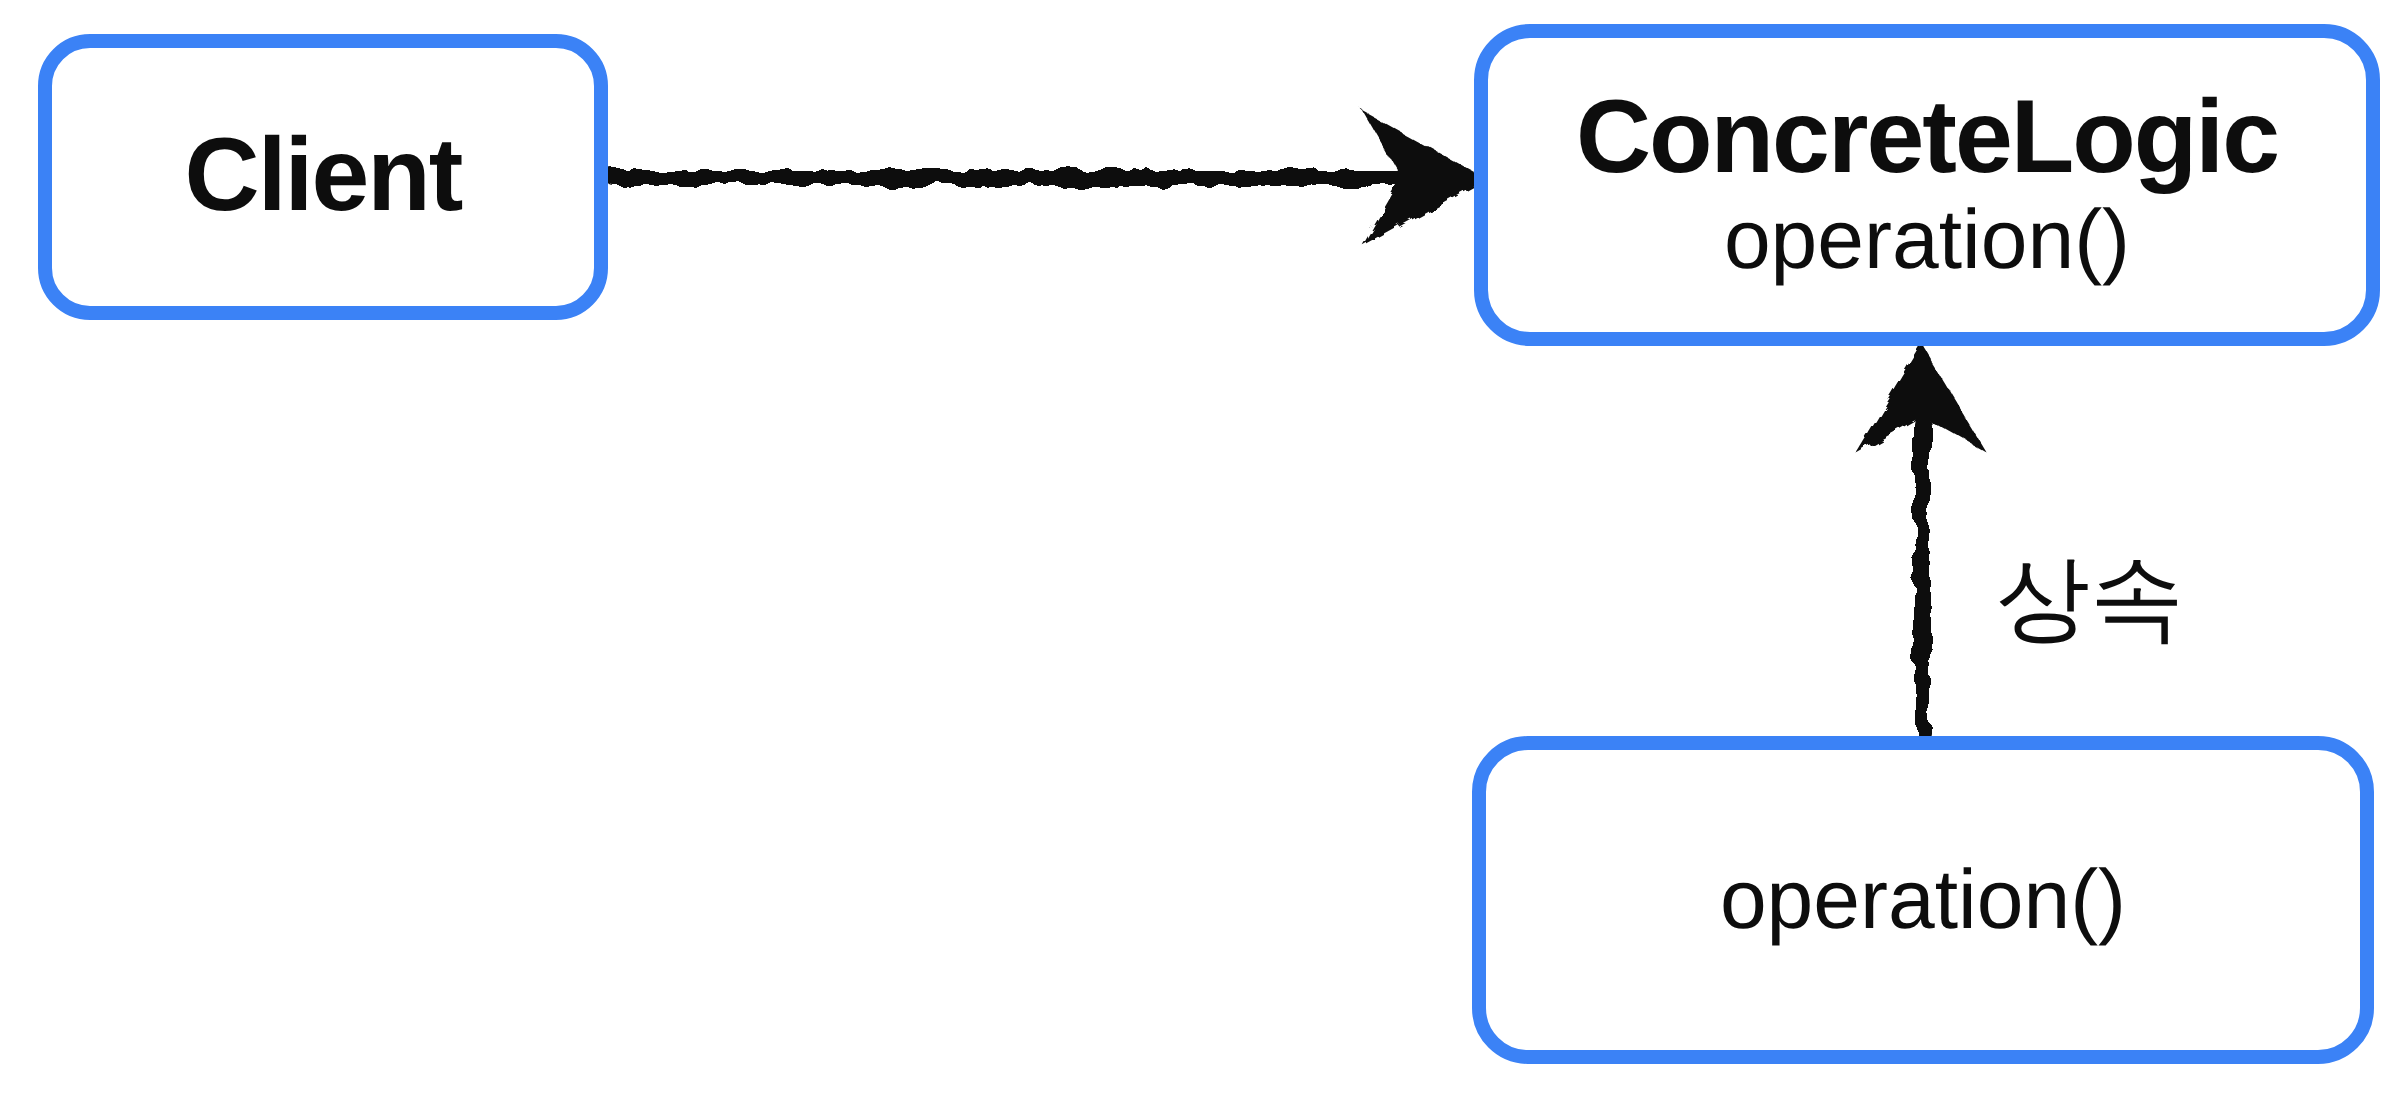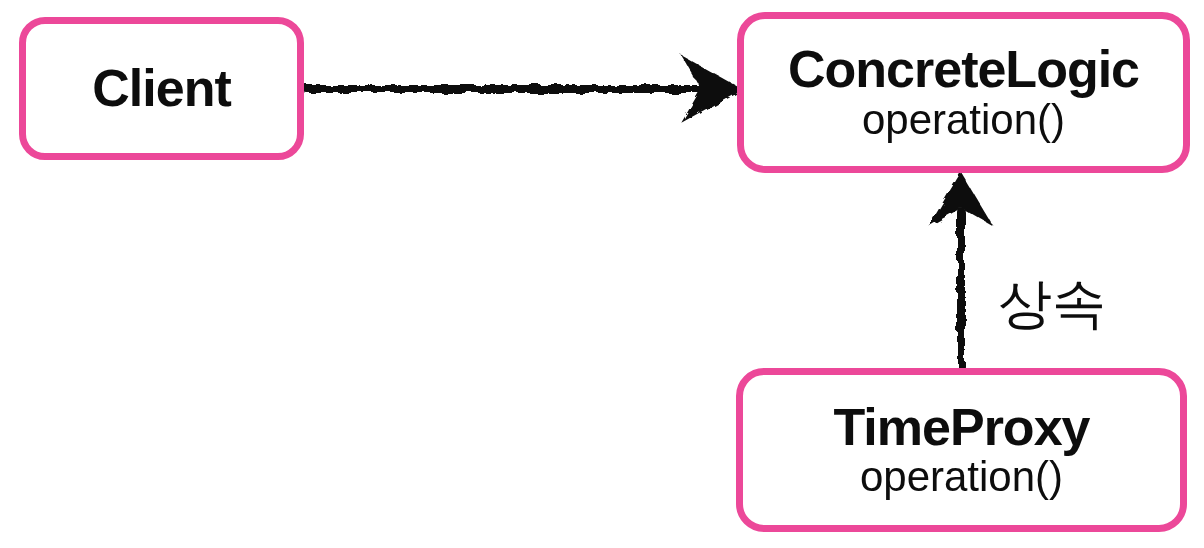--- a/index.html
+++ b/index.html
@@ -17,21 +17,21 @@
   }
   .arrow-layer {
     position: absolute;
     left: 0; top: 0;
     width: 1204px;
     height: 548px;
   }
   .node {
     position: absolute;
     box-sizing: border-box;
-    border: 7px solid #ec4899;
+    border: 7px solid #3b82f6;
     border-radius: 28px;
     background: #ffffff;
     display: flex;
     flex-direction: column;
     align-items: center;
     justify-content: center;
     color: #0d0d0d;
     text-align: center;
   }
   .node-title {
@@ -57,21 +57,21 @@
     left: 737px; top: 12px;
     width: 453px; height: 161px;
   }
   #node-time-proxy {
     left: 736px; top: 368px;
     width: 451px; height: 164px;
   }
   .edge-label {
     position: absolute;
     left: 998px; top: 268px;
-    font-size: 54px;
+    font-size: 47px;
     font-weight: 500;
     color: #0d0d0d;
     white-space: nowrap;
   }
 </style>
 </head>
 <body>
 
 <div class="canvas">
 
@@ -97,19 +97,18 @@
   <div class="node" id="node-client">
     <div class="node-title">Client</div>
   </div>
 
   <div class="node" id="node-concrete-logic">
     <div class="node-title">ConcreteLogic</div>
     <div class="node-method">operation()</div>
   </div>
 
   <div class="node" id="node-time-proxy">
-    <div class="node-title">TimeProxy</div>
     <div class="node-method">operation()</div>
   </div>
 
   <div class="edge-label">상속</div>
 
 </div>
 
 </body></html>

